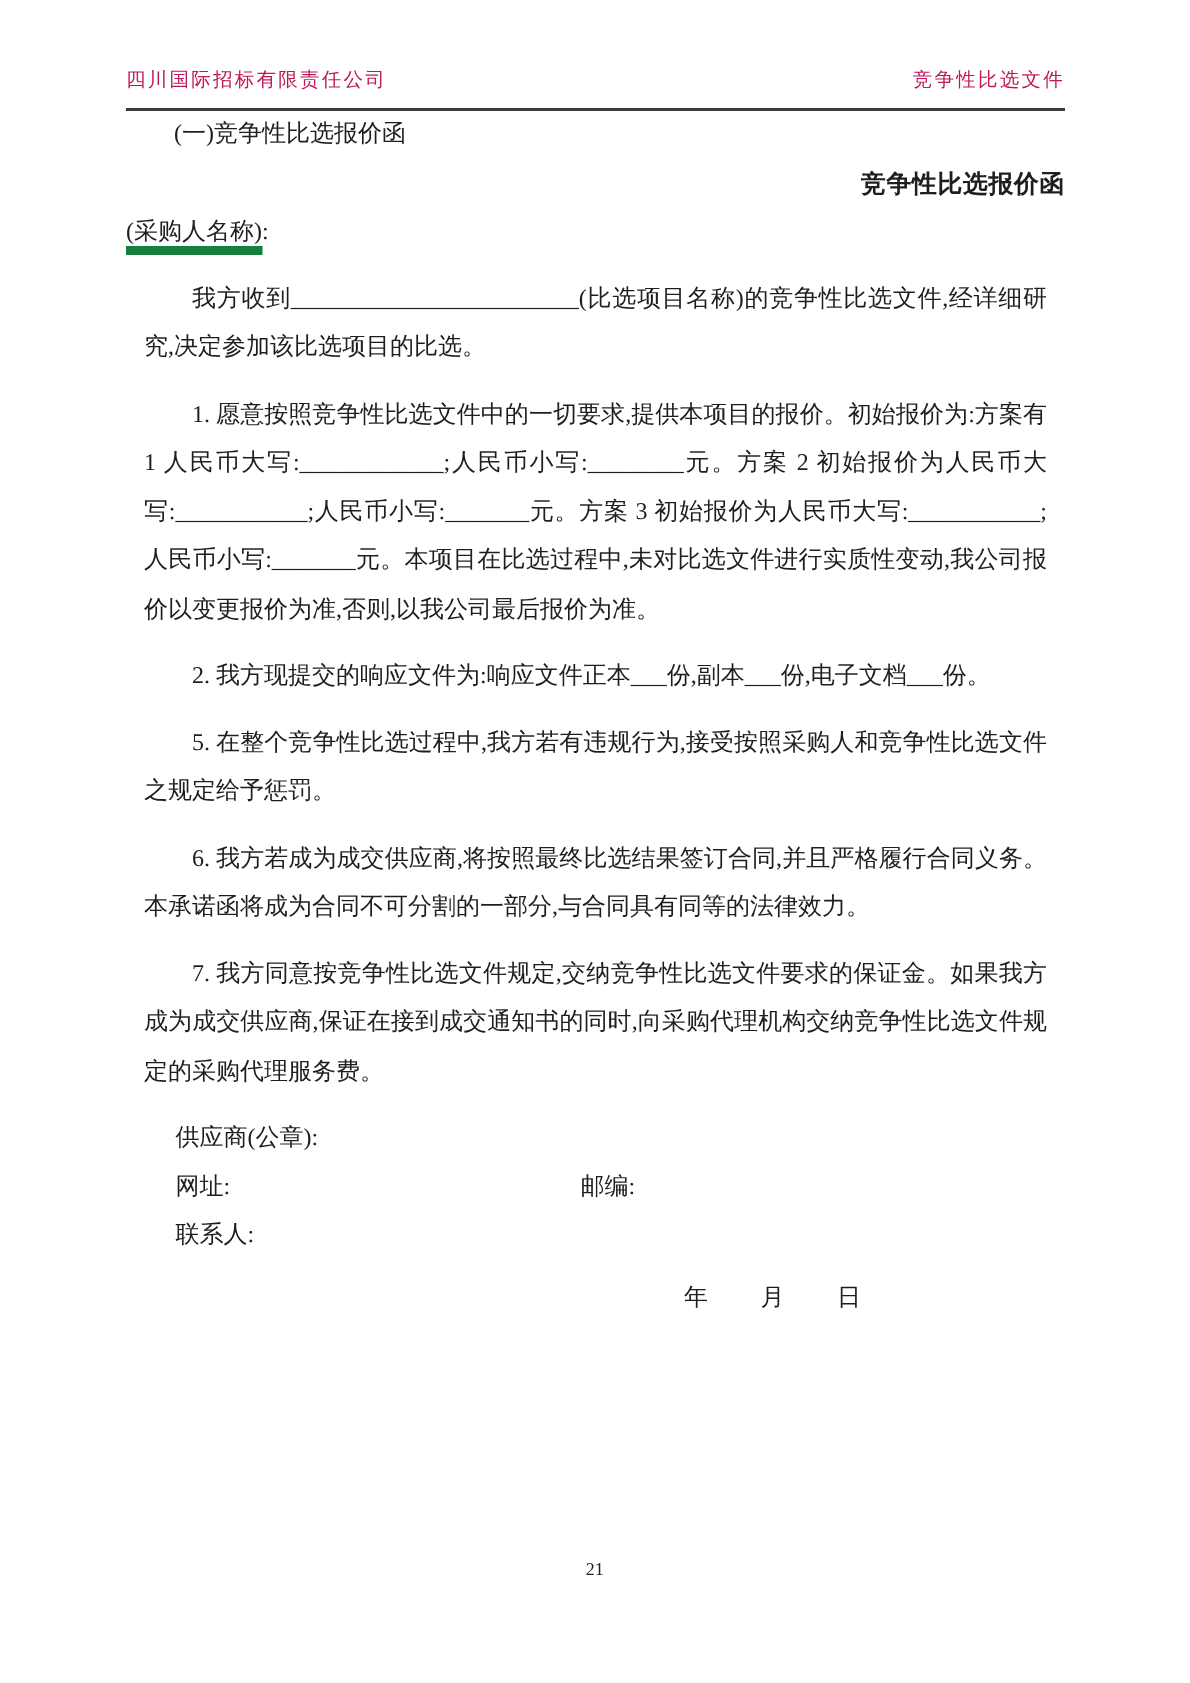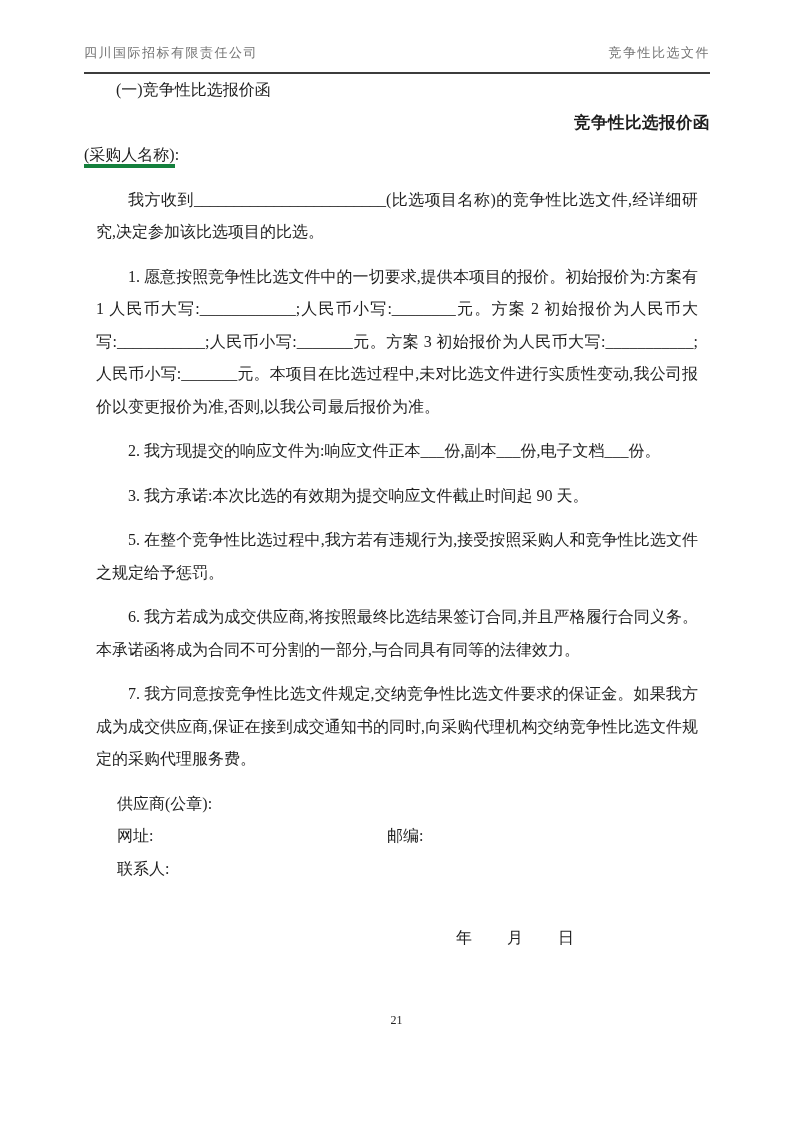--- a/index.html
+++ b/index.html
@@ -24,21 +24,21 @@
   }
   
   .pagehead {
     display: flex;
     justify-content: space-between;
     align-items: center;
     border-bottom: 2px solid #3c3c3c;
     padding-bottom: 10px;
     font-size: 13px;
     letter-spacing: 1.5px;
-    color: #737373;
+    color: #be185d;
   }
   
   .docbody {
     font-size: 16px;
     line-height: 32.5px;
   }
   .section-title {
     margin: 4px 0 0 0;
     font-size: 17px;
     font-weight: bold;
@@ -48,45 +48,45 @@
   .subsection-title {
     text-indent: 2em;
   }
   .doc-title {
     text-align: right;
     font-size: 16.5px;
     letter-spacing: 0.5px;
     font-weight: bold;
   }
   .addressee-line .u {
-    border-bottom: 4px solid #15803d;
+    border-bottom: 6px solid #15803d;
     padding-bottom: 1px;
   }
   p.para {
     margin: 12px;
     text-indent: 2em;
     text-align: justify;
   }
   .sig-line {
     padding-left: 33px;
   }
   .sig-row .col1 {
     display: inline-block;
     width: 270px;
   }
   .date-line {
     padding-left: 372px;
-    margin-top: 37px;
+    margin-top: 9px;
     letter-spacing: 1px;
   }
   .pagenum {
     position: absolute;
     left: 0;
     right: 0;
-    bottom: 94px;
+    bottom: 68px;
     text-align: center;
     font-size: 12px;
     color: #222;
   }
 </style>
 </head>
 <body>
 
 <div class="page">
 
@@ -102,21 +102,20 @@
 
     <div class="doc-title">竞争性比选报价函</div>
 
     <div class="addressee-line">
       <span class="u">(采购人名称)</span><span>:</span>
     </div>
 
     <p class="para">我方收到________________________(比选项目名称)的竞争性比选文件,经详细研究,决定参加该比选项目的比选。</p>
     <p class="para">1. 愿意按照竞争性比选文件中的一切要求,提供本项目的报价。初始报价为:方案有 1 人民币大写:____________;人民币小写:________元。方案 2 初始报价为人民币大写:___________;人民币小写:_______元。方案 3 初始报价为人民币大写:___________;人民币小写:_______元。本项目在比选过程中,未对比选文件进行实质性变动,我公司报价以变更报价为准,否则,以我公司最后报价为准。</p>
     <p class="para">2. 我方现提交的响应文件为:响应文件正本___份,副本___份,电子文档___份。</p>
-    <p class="para">3. 我方承诺:本次比选的有效期为提交响应文件截止时间起 90 天。</p>
     <p class="para">5. 在整个竞争性比选过程中,我方若有违规行为,接受按照采购人和竞争性比选文件之规定给予惩罚。</p>
     <p class="para">6. 我方若成为成交供应商,将按照最终比选结果签订合同,并且严格履行合同义务。本承诺函将成为合同不可分割的一部分,与合同具有同等的法律效力。</p>
     <p class="para">7. 我方同意按竞争性比选文件规定,交纳竞争性比选文件要求的保证金。如果我方成为成交供应商,保证在接到成交通知书的同时,向采购代理机构交纳竞争性比选文件规定的采购代理服务费。</p>
 
     <div class="sig-line">供应商(公章):</div>
 
 
 
     <div class="sig-line sig-row">
       <span class="col1">网址:</span><span>邮编:</span>

